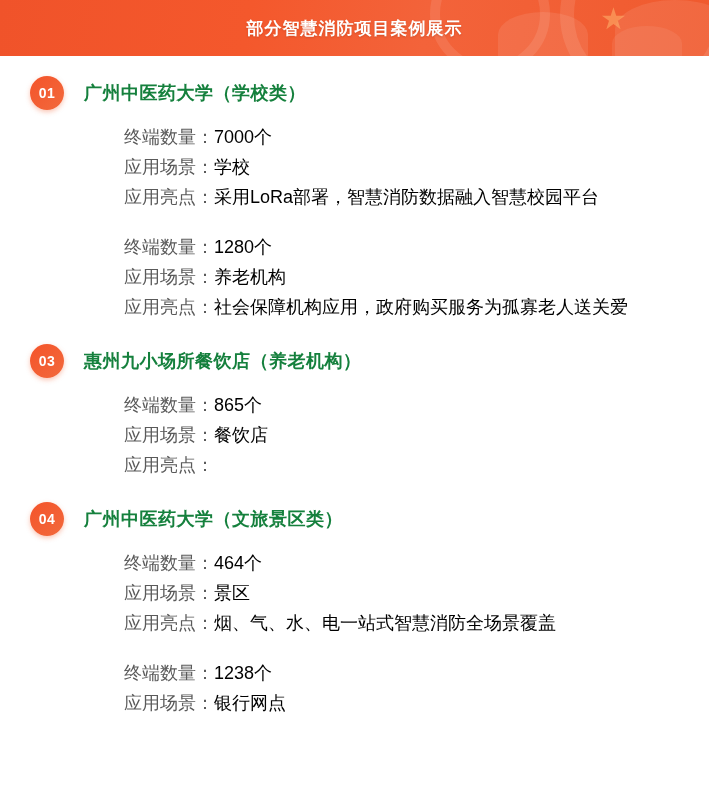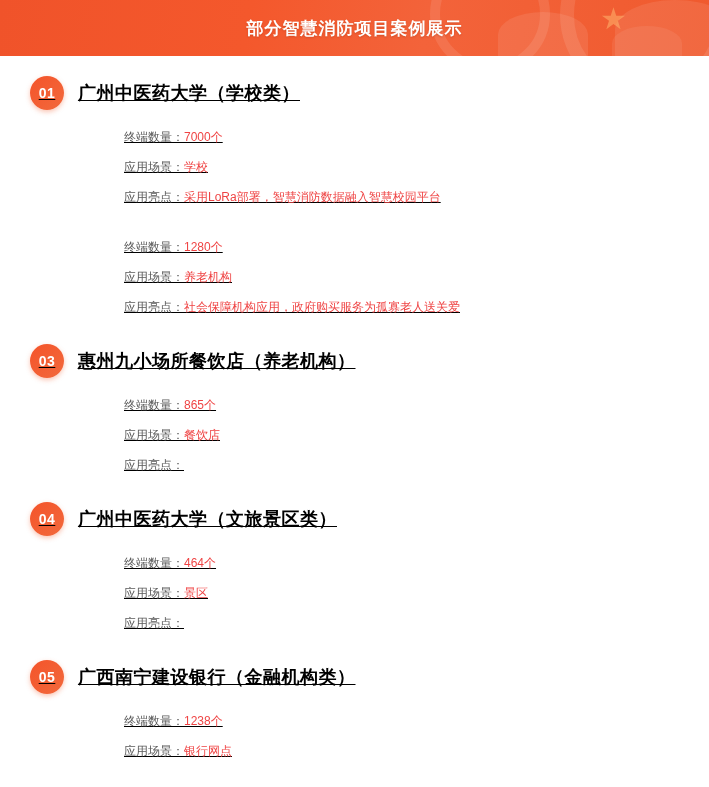--- a/index.html
+++ b/index.html
@@ -58,21 +58,20 @@
     font-weight: bold;
     letter-spacing: 1px;
     text-shadow: 0 1px 2px rgba(150,40,10,0.35);
   }
   
   .content {
     padding: 14px 0 0 0;
   }
   .case {
     padding: 0 26px 0 30px;
-    text-decoration: underline;
   }
   .case-head {
     display: flex;
     align-items: center;
     height: 46px;
   }
   .badge {
     width: 34px;
     height: 34px;
     flex: 0 0 34px;
@@ -81,44 +80,44 @@
     color: #fff;
     font-size: 14px;
     font-weight: bold;
     display: flex;
     align-items: center;
     justify-content: center;
     box-shadow: 0 2px 5px rgba(240,90,40,0.35);
     letter-spacing: 0.5px;
   }
   .case-title {
-    margin-left: 14px;
-    color: #000000;
+    margin-left: 20px;
+    color: #15803d;
     font-size: 18px;
     font-weight: bold;
     letter-spacing: 0.5px;
     white-space: nowrap;
   }
   .case-body {
     margin: 6px 0 0 94px;
     padding-bottom: 14px;
   }
   .row {
     display: flex;
     align-items: flex-start;
-    font-size: 12px;
+    font-size: 18px;
     color: #4a4a4a;
     line-height: 30px;
     white-space: nowrap;
   }
   .row-label {
     color: #5a5a5a;
   }
   .row-value {
-    color: #ef4444;
+    color: #000000;
   }
   .case + .case { margin-top: 2px; }
 </style>
 </head>
 <body>
 
 <div class="page">
 
   <div class="banner">
     <div class="banner-deco">
@@ -201,29 +200,26 @@
         <div class="row">
           <span class="row-label">终端数量：</span>
           <span class="row-value">464个</span>
         </div>
         <div class="row">
           <span class="row-label">应用场景：</span>
           <span class="row-value">景区</span>
         </div>
         <div class="row">
           <span class="row-label">应用亮点：</span>
-        </div>
-      </div>
-    </div>
-
-    <div class="case">
-      <div class="case-head">
-        <div class="badge">05</div>
-        <div class="case-title">广西南宁建设银行（金融机构类）</div>
-      </div>
+          <span class="row-value">烟、气、水、电一站式智慧消防全场景覆盖</span>
+        </div>
+      </div>
+    </div>
+
+    <div class="case">
       <div class="case-body">
         <div class="row">
           <span class="row-label">终端数量：</span>
           <span class="row-value">1238个</span>
         </div>
         <div class="row">
           <span class="row-label">应用场景：</span>
           <span class="row-value">银行网点</span>
         </div>
 

